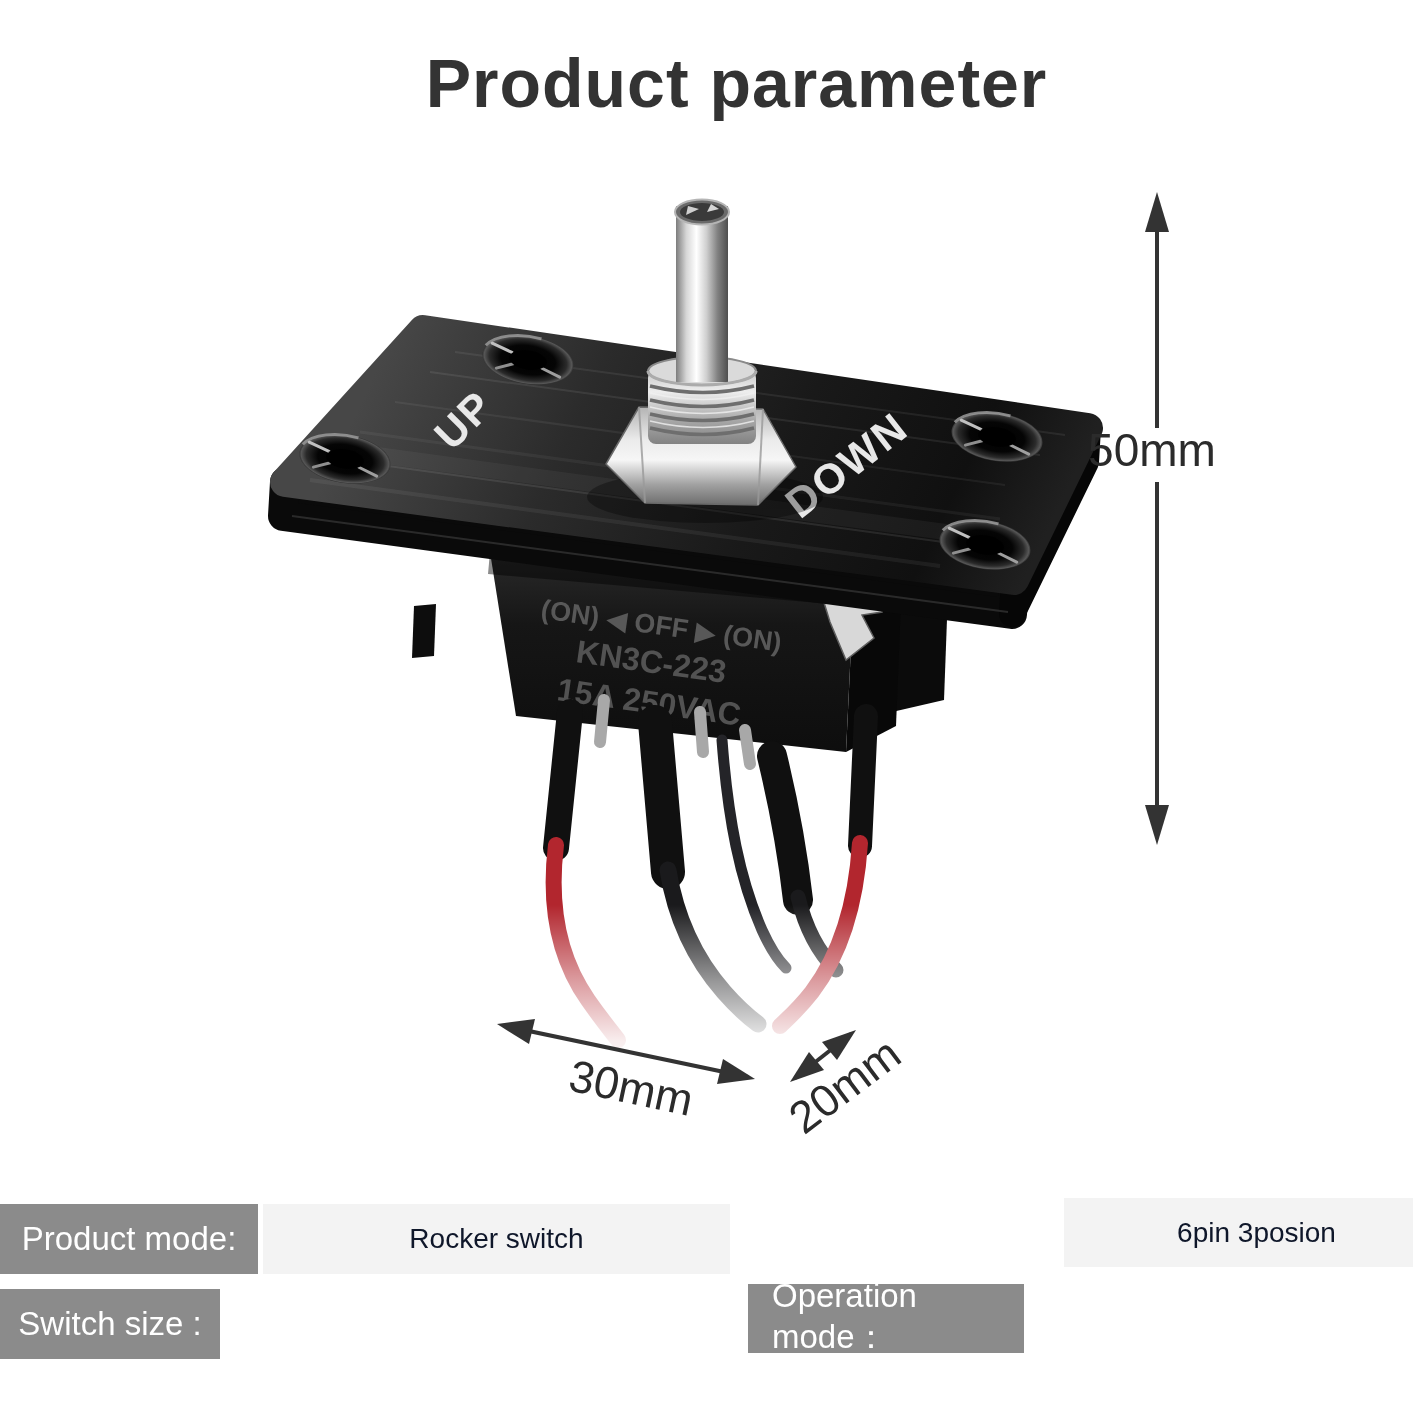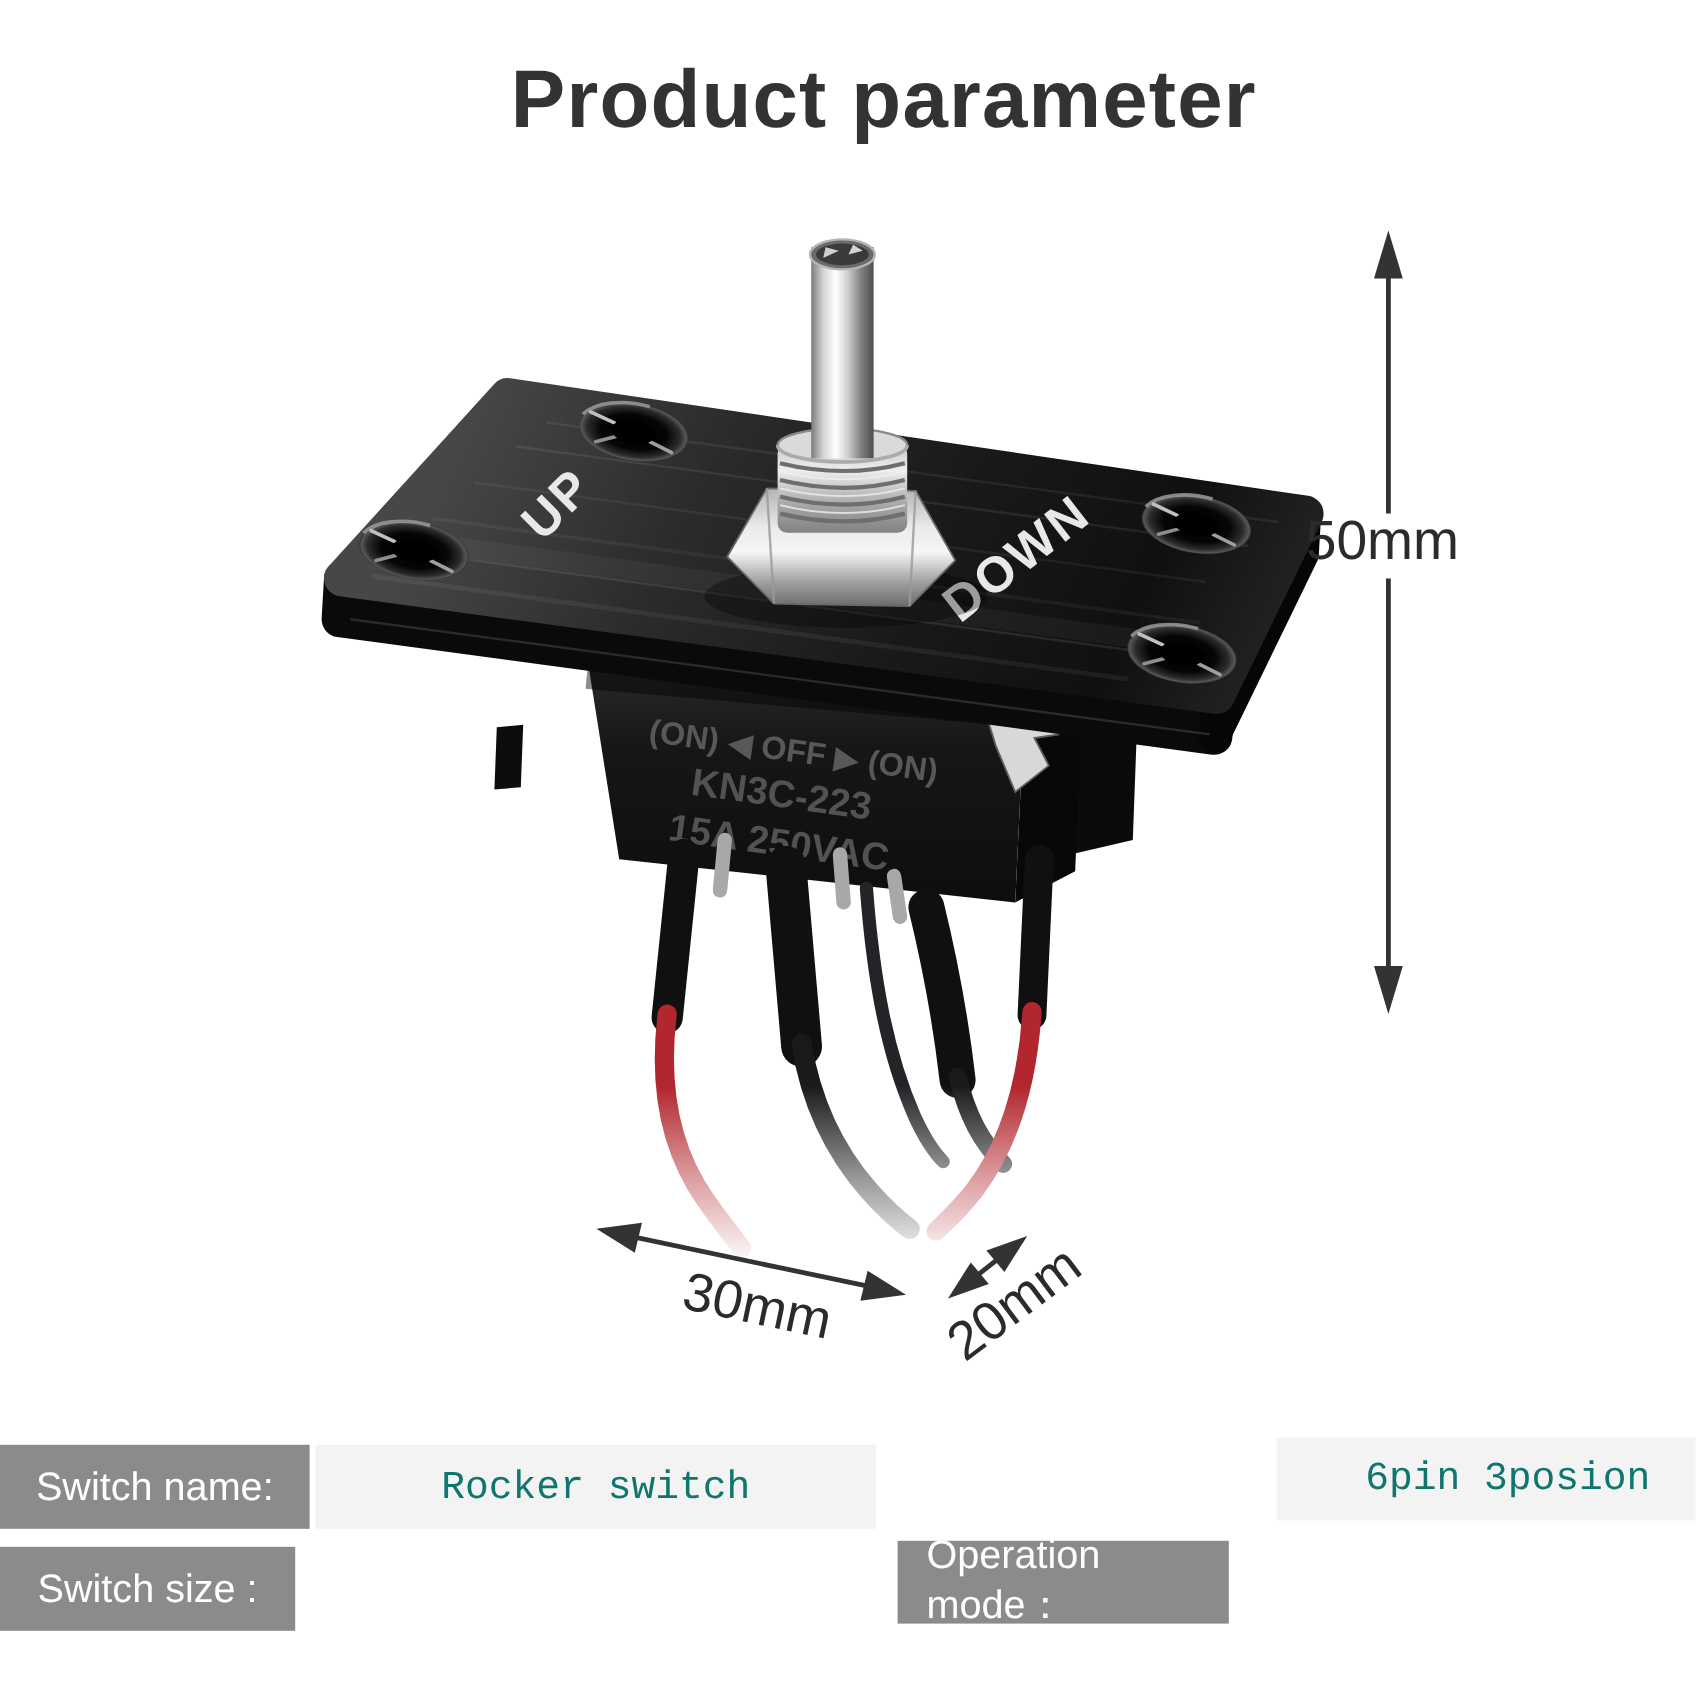--- a/index.html
+++ b/index.html
@@ -6,25 +6,25 @@
   body{width:1413px;height:1413px;position:relative;font-family:"Liberation Sans",sans-serif;overflow:hidden;}
   .page{position:absolute;inset:0;background:#fff;}
   .title{
     position:absolute;top:44px;left:0;width:100%;
     text-align:center;transform:translateX(30px);
     font-size:68px;font-weight:700;color:#333333;letter-spacing:1px;
   }
   .figure-svg{position:absolute;top:0;left:0;}
   .cell{position:absolute;display:flex;align-items:center;justify-content:center;box-sizing:border-box;}
   .cell.label{background:#8b8b8b;color:#ffffff;font-size:33px;}
-  .cell.value{background:#f3f3f3;color:#0f766e;font-size:33px;font-family:Liberation Mono, monospace;}
+  .cell.value{background:#f3f3f3;color:#0f172a;font-size:28px;}
   
   .l-r1-label{left:0;   top:1204px;width:258px;height:70px;}
   .l-r1-value{left:263px;top:1204px;width:467px;height:70px;}
-  .l-r2-label{left:0;   top:1289px;width:246px;height:70px;}
+  .l-r2-label{left:0;   top:1289px;width:220px;height:70px;}
   .l-r2-value{left:263px;top:1289px;width:467px;height:70px;}
   
   .r-r1-label{left:748px; top:1198px;width:276px;height:69px;}
   .r-r1-value{left:1064px;top:1198px;width:385px;height:69px;}
   .r-r2-label{left:748px; top:1284px;width:276px;height:69px;padding-left:24px;}
   .r-r2-value{left:1028px;top:1284px;width:385px;height:69px;}
   svg text{font-family:"Liberation Sans","DejaVu Sans",sans-serif;}
 </style>
 </head>
 <body>
@@ -184,19 +184,19 @@
 
       <g stroke="#333333" fill="#333333">
         <line x1="795" y1="1078" x2="851" y2="1034" stroke-width="4"></line>
         <polygon points="790,1082 824,1070 809,1052" stroke="none"></polygon>
         <polygon points="856,1030 837,1060 822,1042" stroke="none"></polygon>
       </g>
       <text transform="translate(854,1098) rotate(-37)" text-anchor="middle" font-size="45" fill="#2b2b2b">20mm</text>
     </g>
   </svg>
 
-  <div class="cell label l-r1-label">Switch name:</div>
+  <div class="cell label l-r1-label">Product mode:</div>
   <div class="cell value l-r1-value">Rocker switch</div>
   <div class="cell label l-r2-label">Switch size :</div>
   <div class="cell value r-r1-value">6pin 3posion</div>
   <div class="cell label r-r2-label">Operation mode：</div>
 
 </div>
 
 </body></html>

